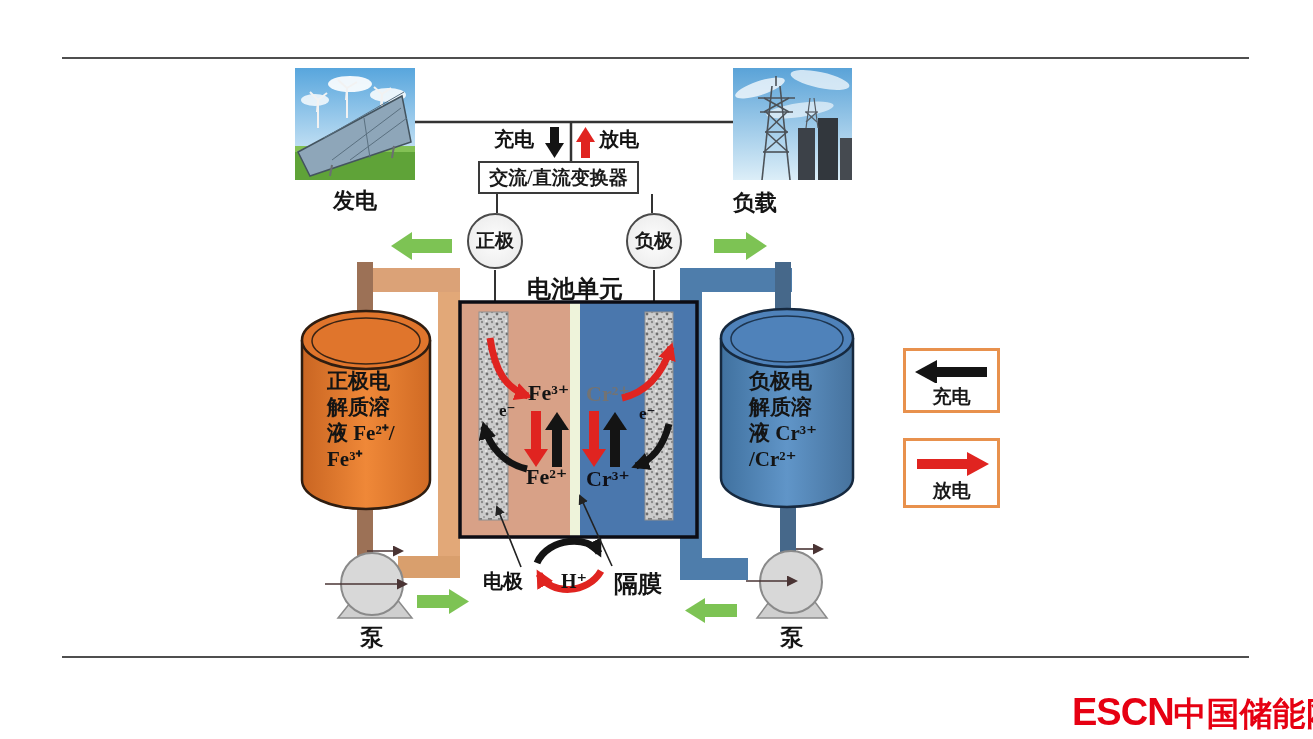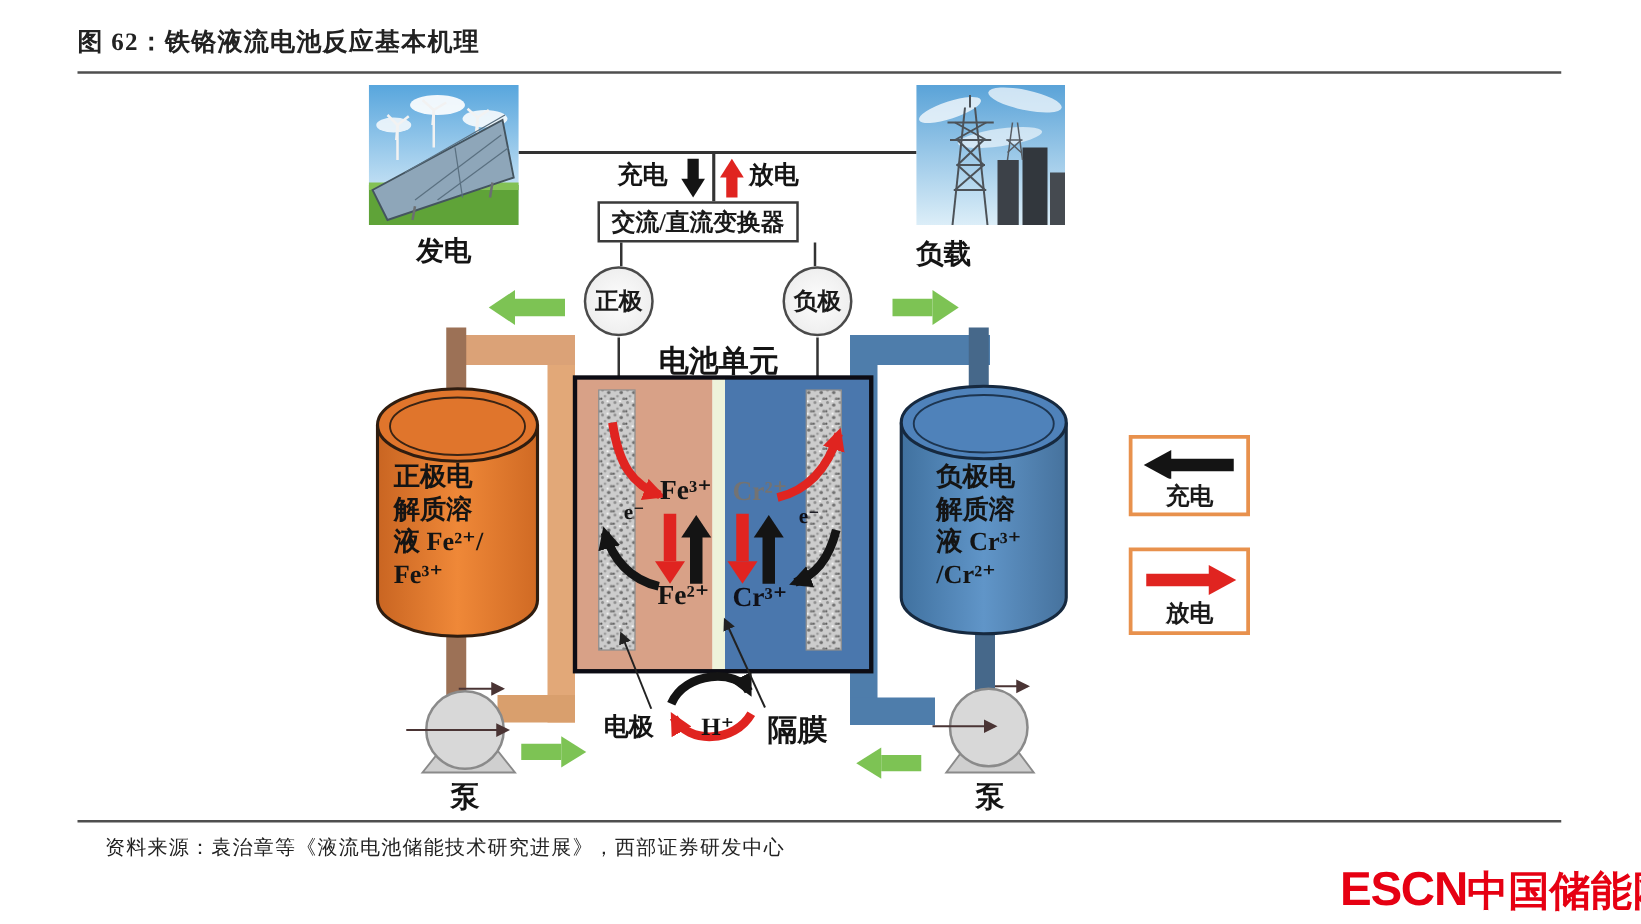--- a/index.html
+++ b/index.html
@@ -21,21 +21,20 @@
   .logo{position:absolute;left:1072px;top:691px;z-index:4;font-family:"Liberation Sans","DejaVu Sans",sans-serif;
         font-weight:bold;color:#e60012;white-space:nowrap;}
   .logo .escn{font-size:38px;letter-spacing:-1px;}
   .logo .cn{font-size:33px;letter-spacing:0px;}
 </style>
 </head>
 <body>
 
 <div class="page">
 
-  <div class="title">图 62：铁铬液流电池反应基本机理</div>
   <div class="rule" style="left:62px;top:57px;width:1187px;"></div>
   <div class="rule" style="left:62px;top:656px;width:1187px;"></div>
 
   <svg class="svg-layer" width="1313" height="739" viewBox="0 0 1313 739">
     <defs>
       <pattern id="speckle" width="10" height="10" patternUnits="userSpaceOnUse">
         <rect width="10" height="10" fill="#cccccc"></rect>
         <circle cx="2" cy="2" r="1.2" fill="#8d8d8d"></circle>
         <circle cx="7" cy="4" r="1.4" fill="#6f6f6f"></circle>
         <circle cx="4" cy="7" r="1.1" fill="#9a9a9a"></circle>
@@ -282,21 +281,21 @@
   <div class="lbl" style="left:528px;top:379px;font-size:22px;">Fe³⁺</div>
   <div class="lbl" style="left:586px;top:380px;font-size:22px;color:#737373;">Cr²⁺</div>
   <div class="lbl" style="left:526px;top:463px;font-size:22px;">Fe²⁺</div>
   <div class="lbl" style="left:586px;top:465px;font-size:22px;color:#101018;">Cr³⁺</div>
   <div class="lbl" style="left:499px;top:400px;font-size:17px;">e⁻</div>
   <div class="lbl" style="left:639px;top:403px;font-size:17px;color:#0e0e16;">e⁻</div>
   <div class="lbl" style="left:561px;top:569px;font-size:20px;">H⁺</div>
   <div class="lbl" style="left:483px;top:568px;font-size:20px;">电极</div>
   <div class="lbl" style="left:614px;top:568px;font-size:24px;">隔膜</div>
 
-  <div class="tank-text" style="left:315px;top:368px;">
+  <div class="tank-text" style="left:327px;top:368px;font-family:Liberation Serif, serif;">
     <div>正极电</div>
     <div>解质溶</div>
     <div>液 Fe²⁺/</div>
     <div>Fe³⁺</div>
   </div>
   <div class="tank-text" style="left:749px;top:368px;">
     <div>负极电</div>
     <div>解质溶</div>
     <div>液 Cr³⁺</div>
     <div>/Cr²⁺</div>
@@ -313,18 +312,17 @@
     <div class="legend-label">充电</div>
   </div>
   <div class="legend-box" style="left:903px;top:438px;width:97px;height:70px;">
     <svg width="78" height="26" style="margin-top:10px;">
       <rect x="4" y="8" width="52" height="10" fill="#e02420"></rect>
       <polygon points="54,1 54,25 76,13" fill="#e02420"></polygon>
     </svg>
     <div class="legend-label">放电</div>
   </div>
 
-  <div class="source">资料来源：袁治章等《液流电池储能技术研究进展》，西部证券研发中心</div>
   <div class="logo">
     <span class="escn">ESCN</span><span class="cn">中国储能网</span>
   </div>
 
 </div>
 
 </body></html>

